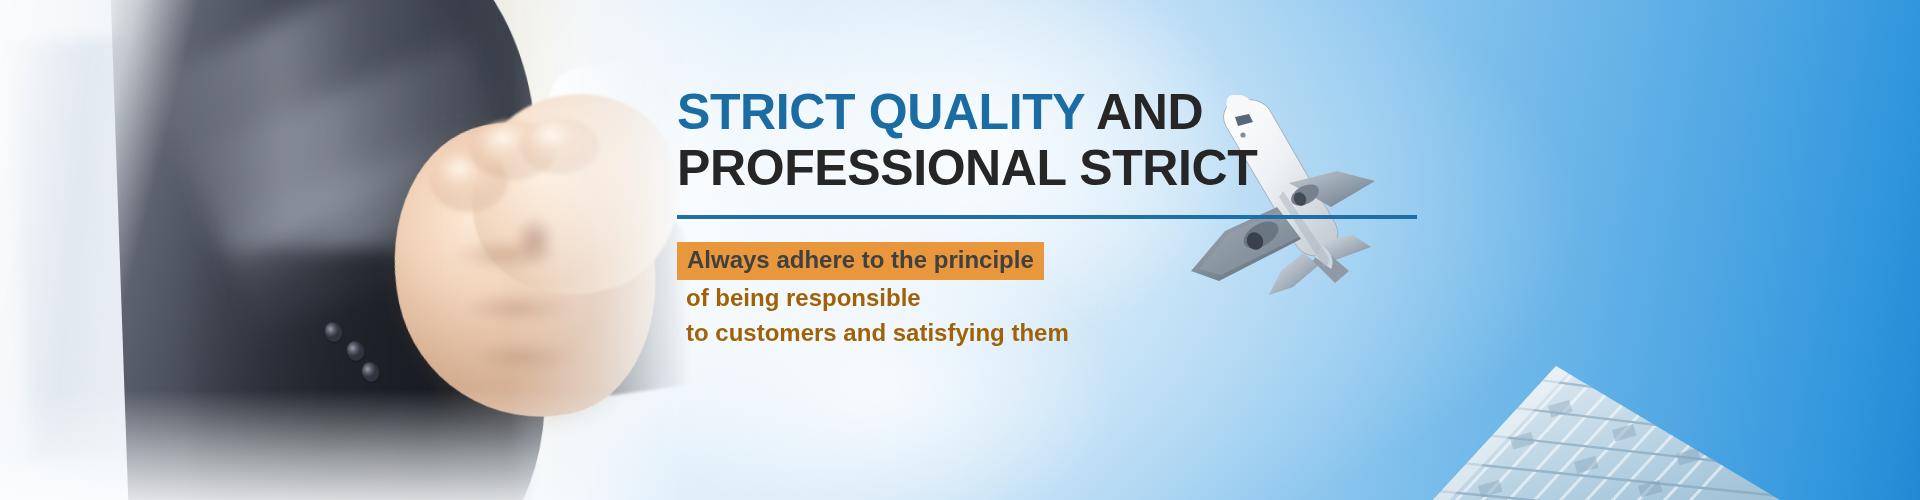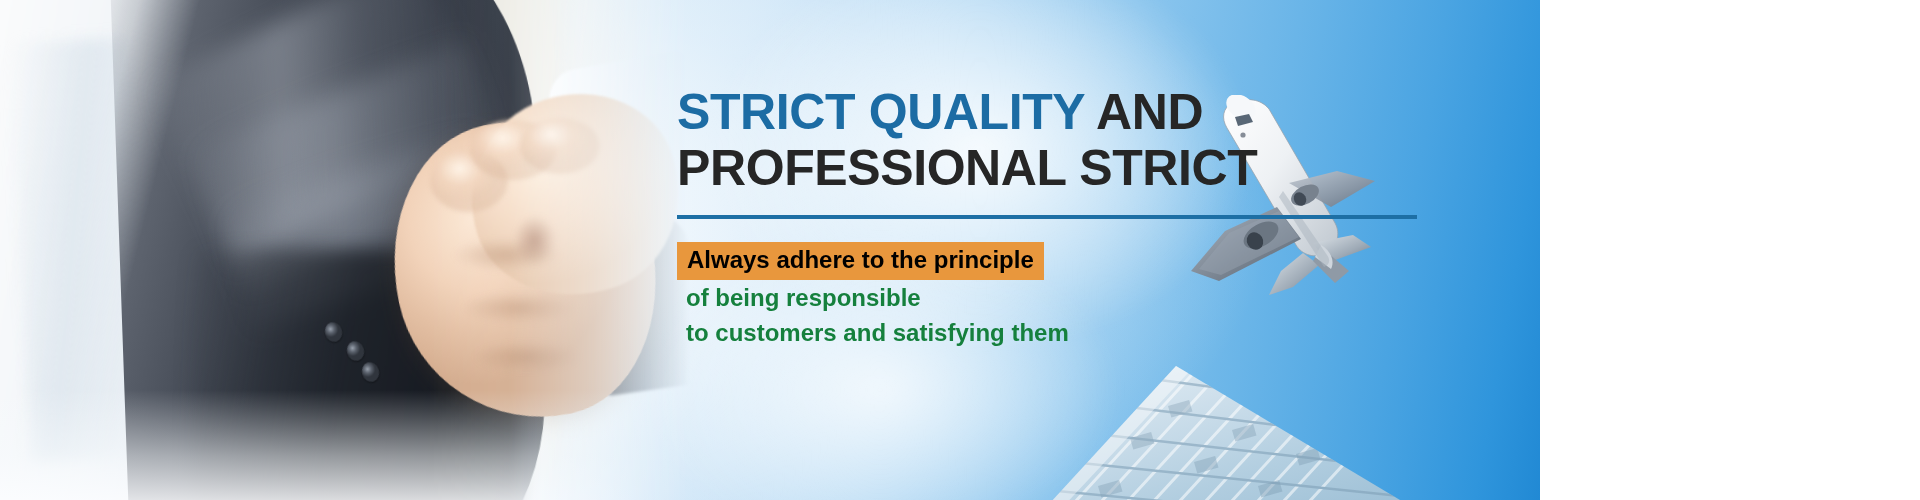--- a/index.html
+++ b/index.html
@@ -2,21 +2,21 @@
 <html><head>
 <meta charset="utf-8">
 <style>
   html,body{margin:0;padding:0;}
   body{
     width:1920px;height:500px;overflow:hidden;
     font-family:"Liberation Sans", sans-serif;
     background:#ffffff;
   }
   #banner{
-    position:relative;width:1540px;height:500px;overflow:hidden;
+    position:relative;width:1920px;height:500px;overflow:hidden;
     background:#bfe0f5;
   }
 
   
   .sky{
     position:absolute;inset:0;
     background:
       radial-gradient(120% 150% at 8% 45%, rgba(255,255,255,0.98) 0%, rgba(255,255,255,0.88) 22%, rgba(240,248,253,0.55) 40%, rgba(255,255,255,0) 62%),
       linear-gradient(100deg,
         #f4f9fd 0%,
@@ -198,27 +198,27 @@
     background:#1d6fa5;
   }
   .sub{
     margin-top:23px;
   }
   .sub-line{
     font-family:"Liberation Sans", sans-serif;
     font-weight:600;
     font-size:24px;
     line-height:35px;
-    color:#15803d;
+    color:#a16207;
     white-space:nowrap;
   }
   .sub-line.hl{
     display:inline-block;
     background:#e8973d;
-    color:#000000;
+    color:#404040;
     padding:2px 10px 4px 10px;
     line-height:32px;
   }
   .sub-line.indent{padding-left:9px;}
 </style>
 </head>
 <body>
 
 <div id="banner">
 

